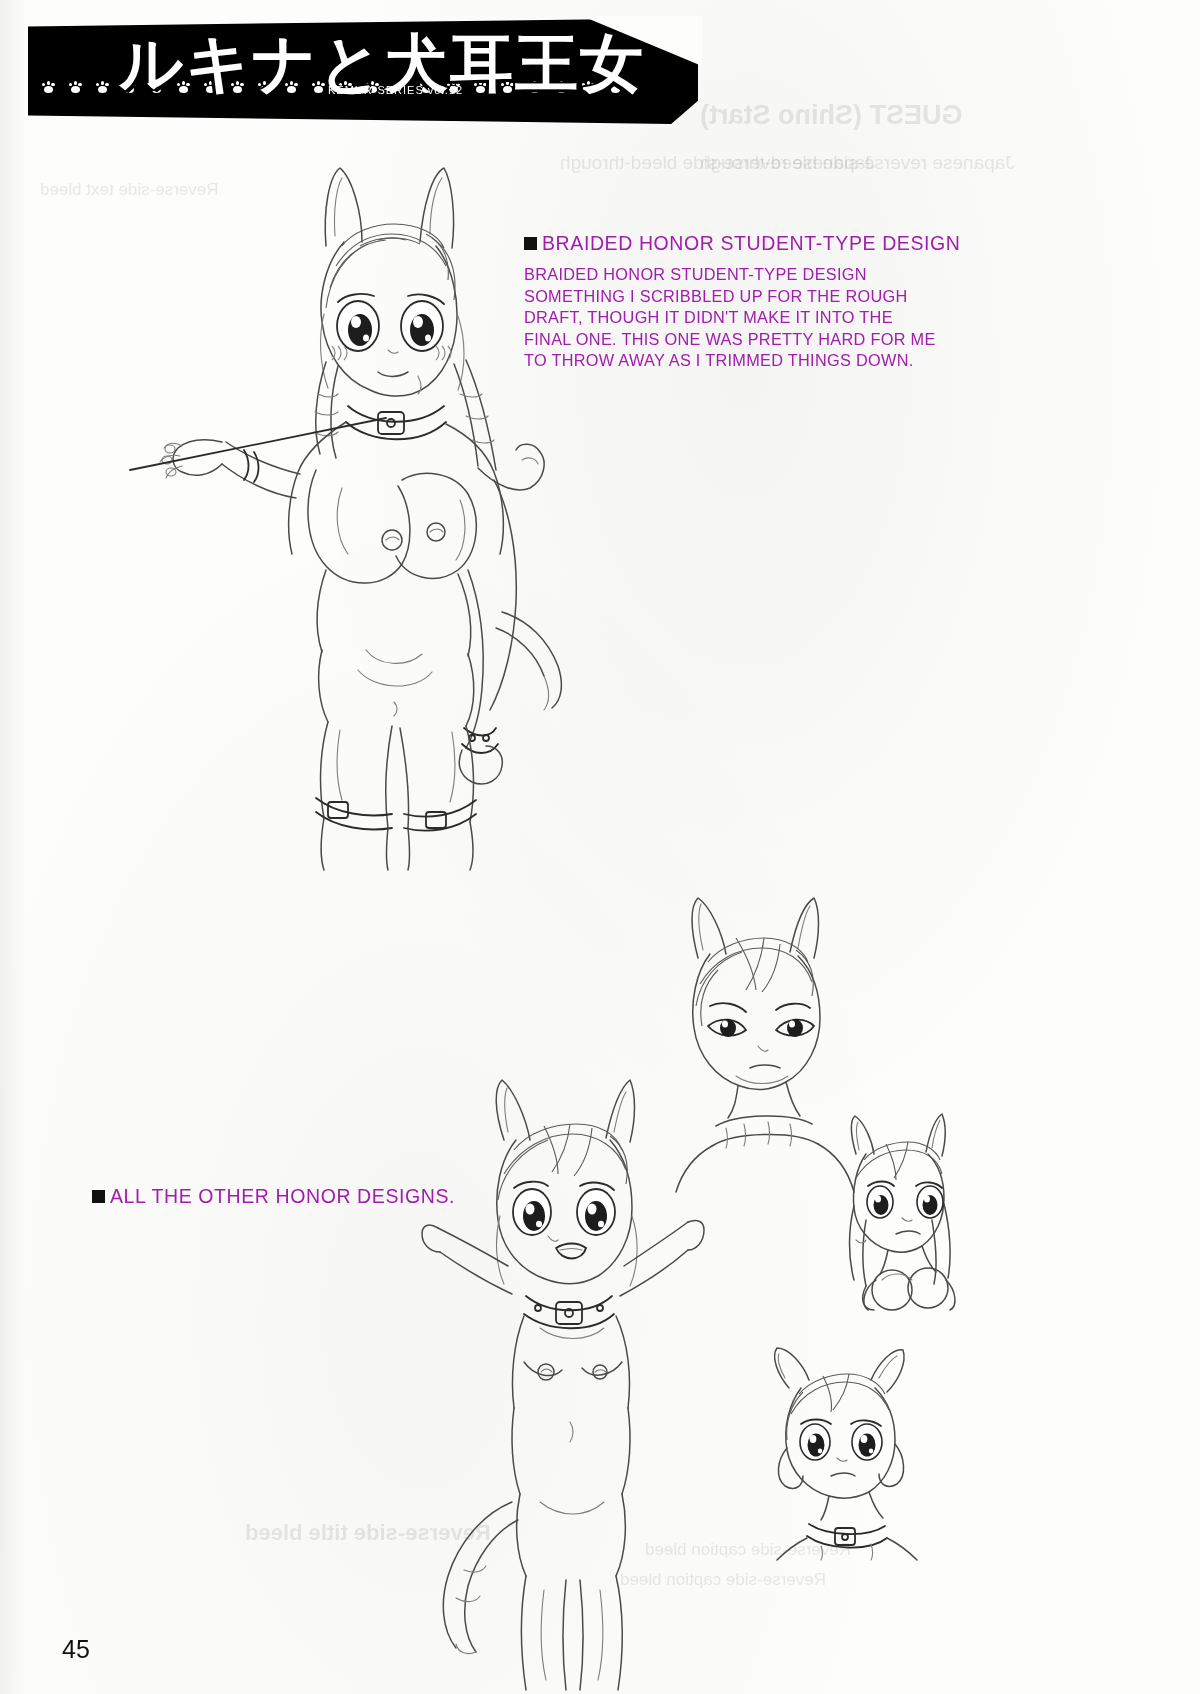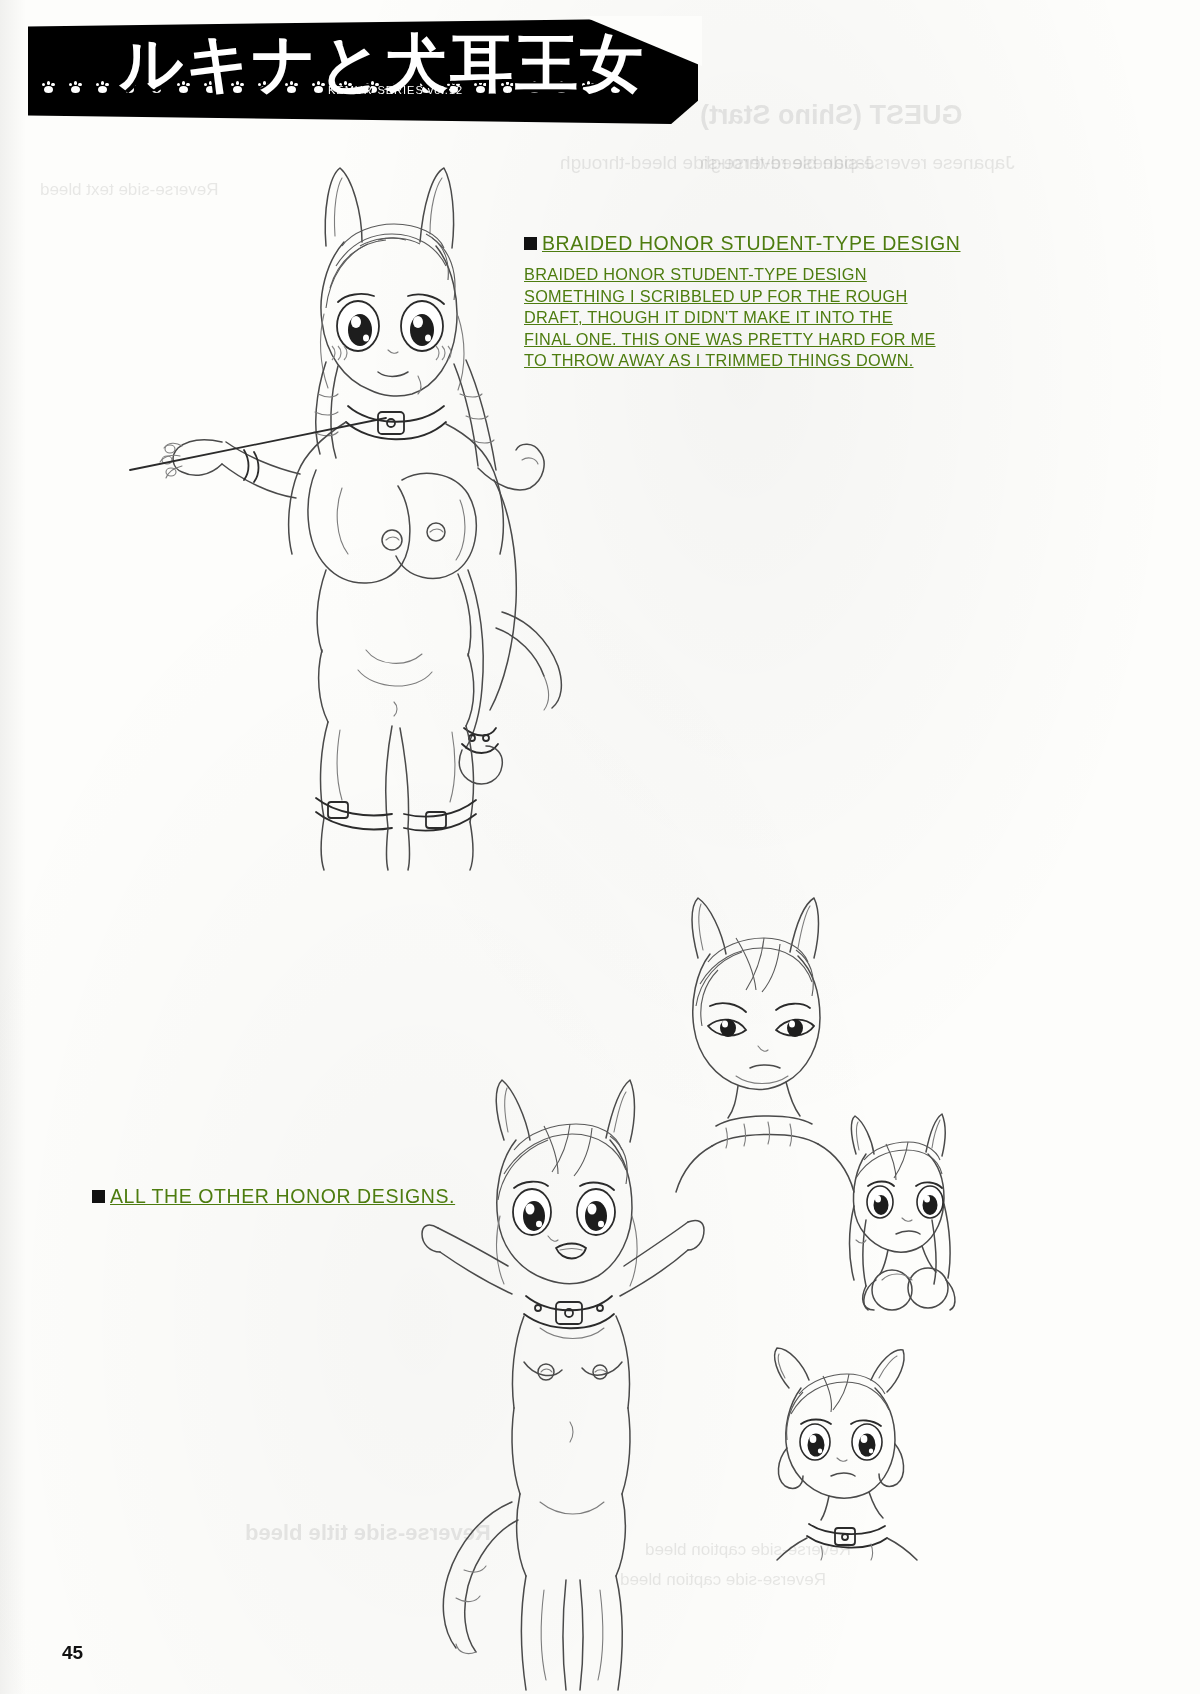--- a/index.html
+++ b/index.html
@@ -126,22 +126,21 @@
   .ghost.g2 { left: 700px; top: 152px; font-size: 19px; font-weight: normal; }
   .ghost.g3 { left: 560px; top: 152px; font-size: 19px; font-weight: normal; }
   .ghost.g4 { left: 245px; top: 1520px; font-size: 22px; }
   .ghost.g5 { left: 645px; top: 1540px; font-size: 17px; font-weight: normal; }
   .ghost.g6 { left: 620px; top: 1570px; font-size: 17px; font-weight: normal; }
   .ghost.g7 { left: 40px;  top: 180px;  font-size: 17px; font-weight: normal; }
 
   
   .annot {
     position: absolute;
-    color: #4d7c0f;
-    text-decoration: underline;
+    color: #a21caf;
   }
   .annot .heading {
     font-family: "Liberation Sans", sans-serif;
     font-size: 19.5px;
     letter-spacing: 0.6px;
     white-space: nowrap;
     display: flex;
     align-items: center;
     gap: 5px;
   }
@@ -162,22 +161,22 @@
   }
   #annot-braided { left: 524px; top: 232px; width: 420px; }
   #annot-random  { left: 92px;  top: 1185px; width: 300px; }
 
   
   .page-number {
     position: absolute;
     left: 62px;
     bottom: 30px;
     font-family: "Liberation Sans", sans-serif;
-    font-weight: bold;
-    font-size: 19px;
+    font-weight: normal;
+    font-size: 25px;
     color: #111;
   }
 
   
   .art { position: absolute; }
   .art svg { display: block; overflow: visible; }
   .sk { fill: none; stroke: #4a4a4a; stroke-width: 1.5; stroke-linecap: round; stroke-linejoin: round; }
   .sk-lt { fill: none; stroke: #7d7d7d; stroke-width: 1.1; stroke-linecap: round; }
   .sk-dk { fill: none; stroke: #2b2b2b; stroke-width: 1.8; stroke-linecap: round; }
   .hair { fill: none; stroke: #5a5a5a; stroke-width: 1.1; }

